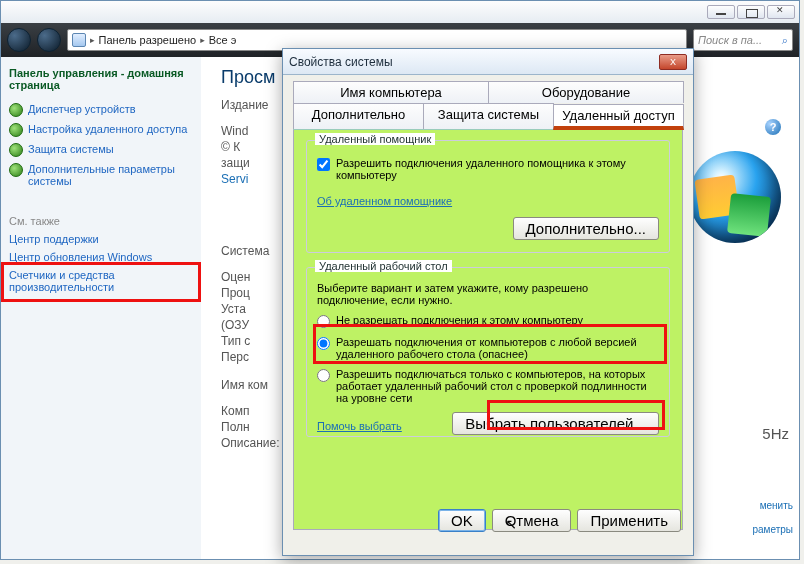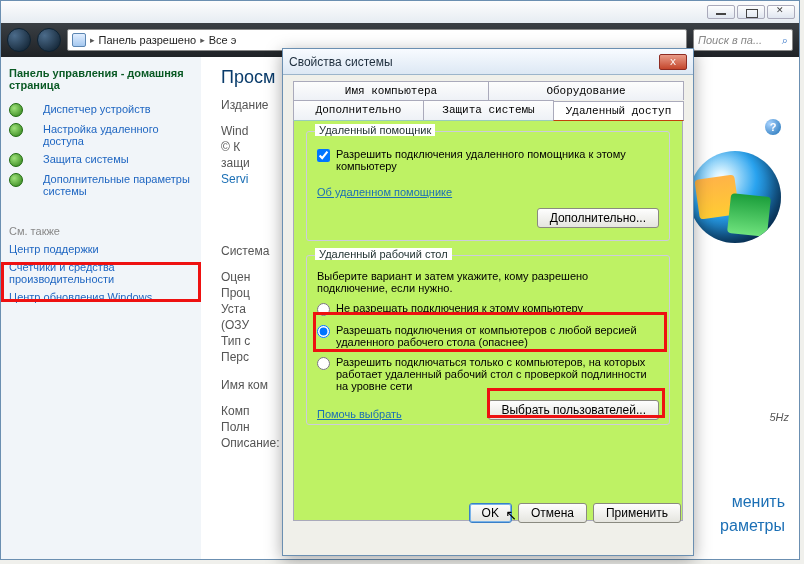--- a/index.html
+++ b/index.html
@@ -18,21 +18,21 @@
   .navbtn { width:24px; height:24px; border-radius:50%; background: radial-gradient(circle at 30% 30%,#4b6b8a,#0b1a28); border:1px solid #0d2233; }
   .address { flex:1; display:flex; align-items:center; background:#fff; border:1px solid #888; height:22px; border-radius:2px; padding:0 4px; gap:4px; overflow:hidden; }
   .address .seg { color:#222; }
   .address .arrow { color:#555; font-size:9px; }
   .search { width:100px; height:22px; border:1px solid #888; background:#fff; display:flex; align-items:center; padding:0 4px; color:#888; font-style:italic; border-radius:2px; position:relative; }
   .search .magnify { position:absolute; right:4px; color:#3a78c8; font-style:normal; }
 
   .body { display:flex; height:calc(100% - 56px); }
   .sidebar { width:200px; background:#f1f5f9; padding:10px 8px; font-size:11px; position:relative; }
   .sidebar .home { color:#0a5a25; font-weight:bold; margin-bottom:12px; }
-  .sidebar .item { display:flex; align-items:flex-start; gap:20px; margin:6px 0; color:#2067c2; cursor:pointer; }
+  .sidebar .item { display:flex; align-items:flex-start; gap:5px; margin:6px 0; color:#2067c2; cursor:pointer; }
   .sidebar .item .ic { width:14px; height:14px; border-radius:50%; background:radial-gradient(circle at 35% 35%,#9fe27a,#2c7f16); border:1px solid #1f6b0f; flex:none; }
   .sidebar .seeAlso { color:#888; margin-top:28px; margin-bottom:4px; }
   .redbox1 { position:absolute; border:3px solid #e11; top:205px; left:0px; width:200px; height:40px; pointer-events:none; }
 
   .main { flex:1; padding: 10px 20px; position: relative; font-size:12px; }
   .main h1 { font-size:18px; color:#0a3c6b; margin-bottom:10px; font-weight:normal; }
   .main .lab { color:#555; margin:2px 0; }
   .main .grp { margin-top:12px; }
   .main .blue { color:#1b6fb5; }
   .orb { position:absolute; right:18px; top:94px; width:92px; height:92px; border-radius:50%; background:radial-gradient(circle at 35% 30%, #fff 0%, #d8f3ff 8%, #29a3ef 40%, #0a3c6b 80%); box-shadow: inset -6px -8px 14px rgba(0,0,0,.3); overflow:hidden; }
@@ -41,40 +41,40 @@
   .help { position:absolute; right:18px; top:62px; width:16px; height:16px; border-radius:50%; background:radial-gradient(circle at 30% 30%,#a8d3ff,#1b6fb5); color:#fff; font-weight:bold; font-size:11px; text-align:center; line-height:16px; }
 
   
   .dialog { position:absolute; left:282px; top:48px; width:412px; height:508px; background:#f0f0ea; border:1px solid #6b8fb1; box-shadow:0 4px 16px rgba(0,0,0,.35); z-index:10; }
   .dlg-title { height:26px; background:linear-gradient(#f8fbff,#dde8f4); display:flex; align-items:center; padding:0 6px; font-size:12px; color:#1d2d3c; border-bottom:1px solid #9cb5cb; }
   .dlg-title .t { flex:1; }
   .dlg-close { width:28px; height:16px; border:1px solid #8e2c23; border-radius:2px; background:linear-gradient(#e99c89,#c4462c); color:#fff; font-size:9px; text-align:center; line-height:14px; }
   .dlg-body { padding:6px 10px 10px 10px; font-size:11px; position:relative; }
   .tabs { display:flex; flex-wrap:wrap; border-bottom:1px solid #9cb; }
   .tabrow { display:flex; width:100%; }
-  .tab { flex:1; border:1px solid #aab; border-bottom:none; background:linear-gradient(#fdfdfd,#eef1f6); padding:3px 4px; text-align:center; font-size:11px; margin-right:-1px;font-family:Liberation Mono, monospace; }
-  .tab.active { background:#fff; border-bottom:1px solid #c2410c; position:relative; top:1px; }
+  .tab { flex:1; border:1px solid #aab; border-bottom:none; background:linear-gradient(#fdfdfd,#eef1f6); padding:3px 4px; text-align:center; font-size:13px; margin-right:-1px; }
+  .tab.active { background:#fff; border-bottom:4px solid #c2410c; position:relative; top:1px; }
   .tabcontent { border:1px solid #aab; border-top:none; background:#bef264; padding:10px 12px 14px 12px; height:400px; position:relative; }
 
   .group { border:1px solid #ccd; border-radius:3px; padding:10px 10px 12px 10px; margin-bottom:14px; position:relative; }
   .group .gt { position:absolute; top:-8px; left:8px; background:#fff; padding:0 4px; color:#233; }
   .chk { display:flex; align-items:flex-start; gap:6px; margin:6px 0; }
   .chk input { margin-top:1px; }
   .link { color:#1b6fb5; margin:8px 0 4px 0; display:inline-block; text-decoration:underline; }
-  .btn { border:1px solid #8a8a80; background:linear-gradient(#fefefe,#e5e5df); padding:2px 12px; border-radius:3px; font-size:12px; }
+  .btn { border:1px solid #8a8a80; background:linear-gradient(#fefefe,#e5e5df); padding:2px 12px; border-radius:3px; font-size:15px; }
   .rdio { display:flex; align-items:flex-start; gap:6px; margin:8px 0; }
   .rdio input { margin-top:1px; }
   .redbox2 { position:absolute; border:3px solid #e11; left:6px; top:56px; width:354px; height:40px; pointer-events:none; }
   .redbox3 { position:absolute; border:3px solid #e11; right:4px; bottom:6px; width:178px; height:30px; pointer-events:none; }
   .dlg-footer { position:absolute; bottom:8px; right:12px; display:flex; gap:6px; }
   .dlg-footer .btn.ok { border-color:#3a80c8; box-shadow:0 0 0 1px #7ab3e8 inset; }
   .cursor { position:absolute; bottom:8px; right:176px; font-size:14px; color:#000; pointer-events:none; }
 
-  .partial-right { position:absolute; right:14px; bottom:24px; color:#1b6fb5; font-size:16px; z-index:1; }
-  .partial-right2 { position:absolute; right:10px; top:354px; color:#555; font-size:11px;font-style:italic; }
+  .partial-right { position:absolute; right:6px; bottom:24px; color:#1b6fb5; font-size:10px; z-index:1; }
+  .partial-right2 { position:absolute; right:10px; top:368px; color:#555; font-size:15px; }
 </style>
 </head>
 <body>
 
 <div class="window main-window">
   <div class="titlebar">
     <div class="winbtn mini"></div>
     <div class="winbtn maxi"></div>
     <div class="winbtn cls"></div>
   </div>
@@ -114,24 +114,24 @@
           <span>Дополнительные параметры системы</span>
         </div>
 
       <div class="redbox1"></div>
 
       <div class="seeAlso">См. также</div>
       <div class="item">
           <span>Центр поддержки</span>
         </div>
       <div class="item">
+          <span>Центр обновления Windows</span>
+        </div>
+      <div class="item">
           <span>Счетчики и средства производительности</span>
-        </div>
-      <div class="item">
-          <span>Центр обновления Windows</span>
         </div>
     </div>
 
     <div class="main">
       <div class="help">?</div>
       <h1>Просм</h1>
       <div class="lab">Издание</div>
       <div class="grp">
         <div class="lab">Wind</div>
         <div class="lab">© К</div>

